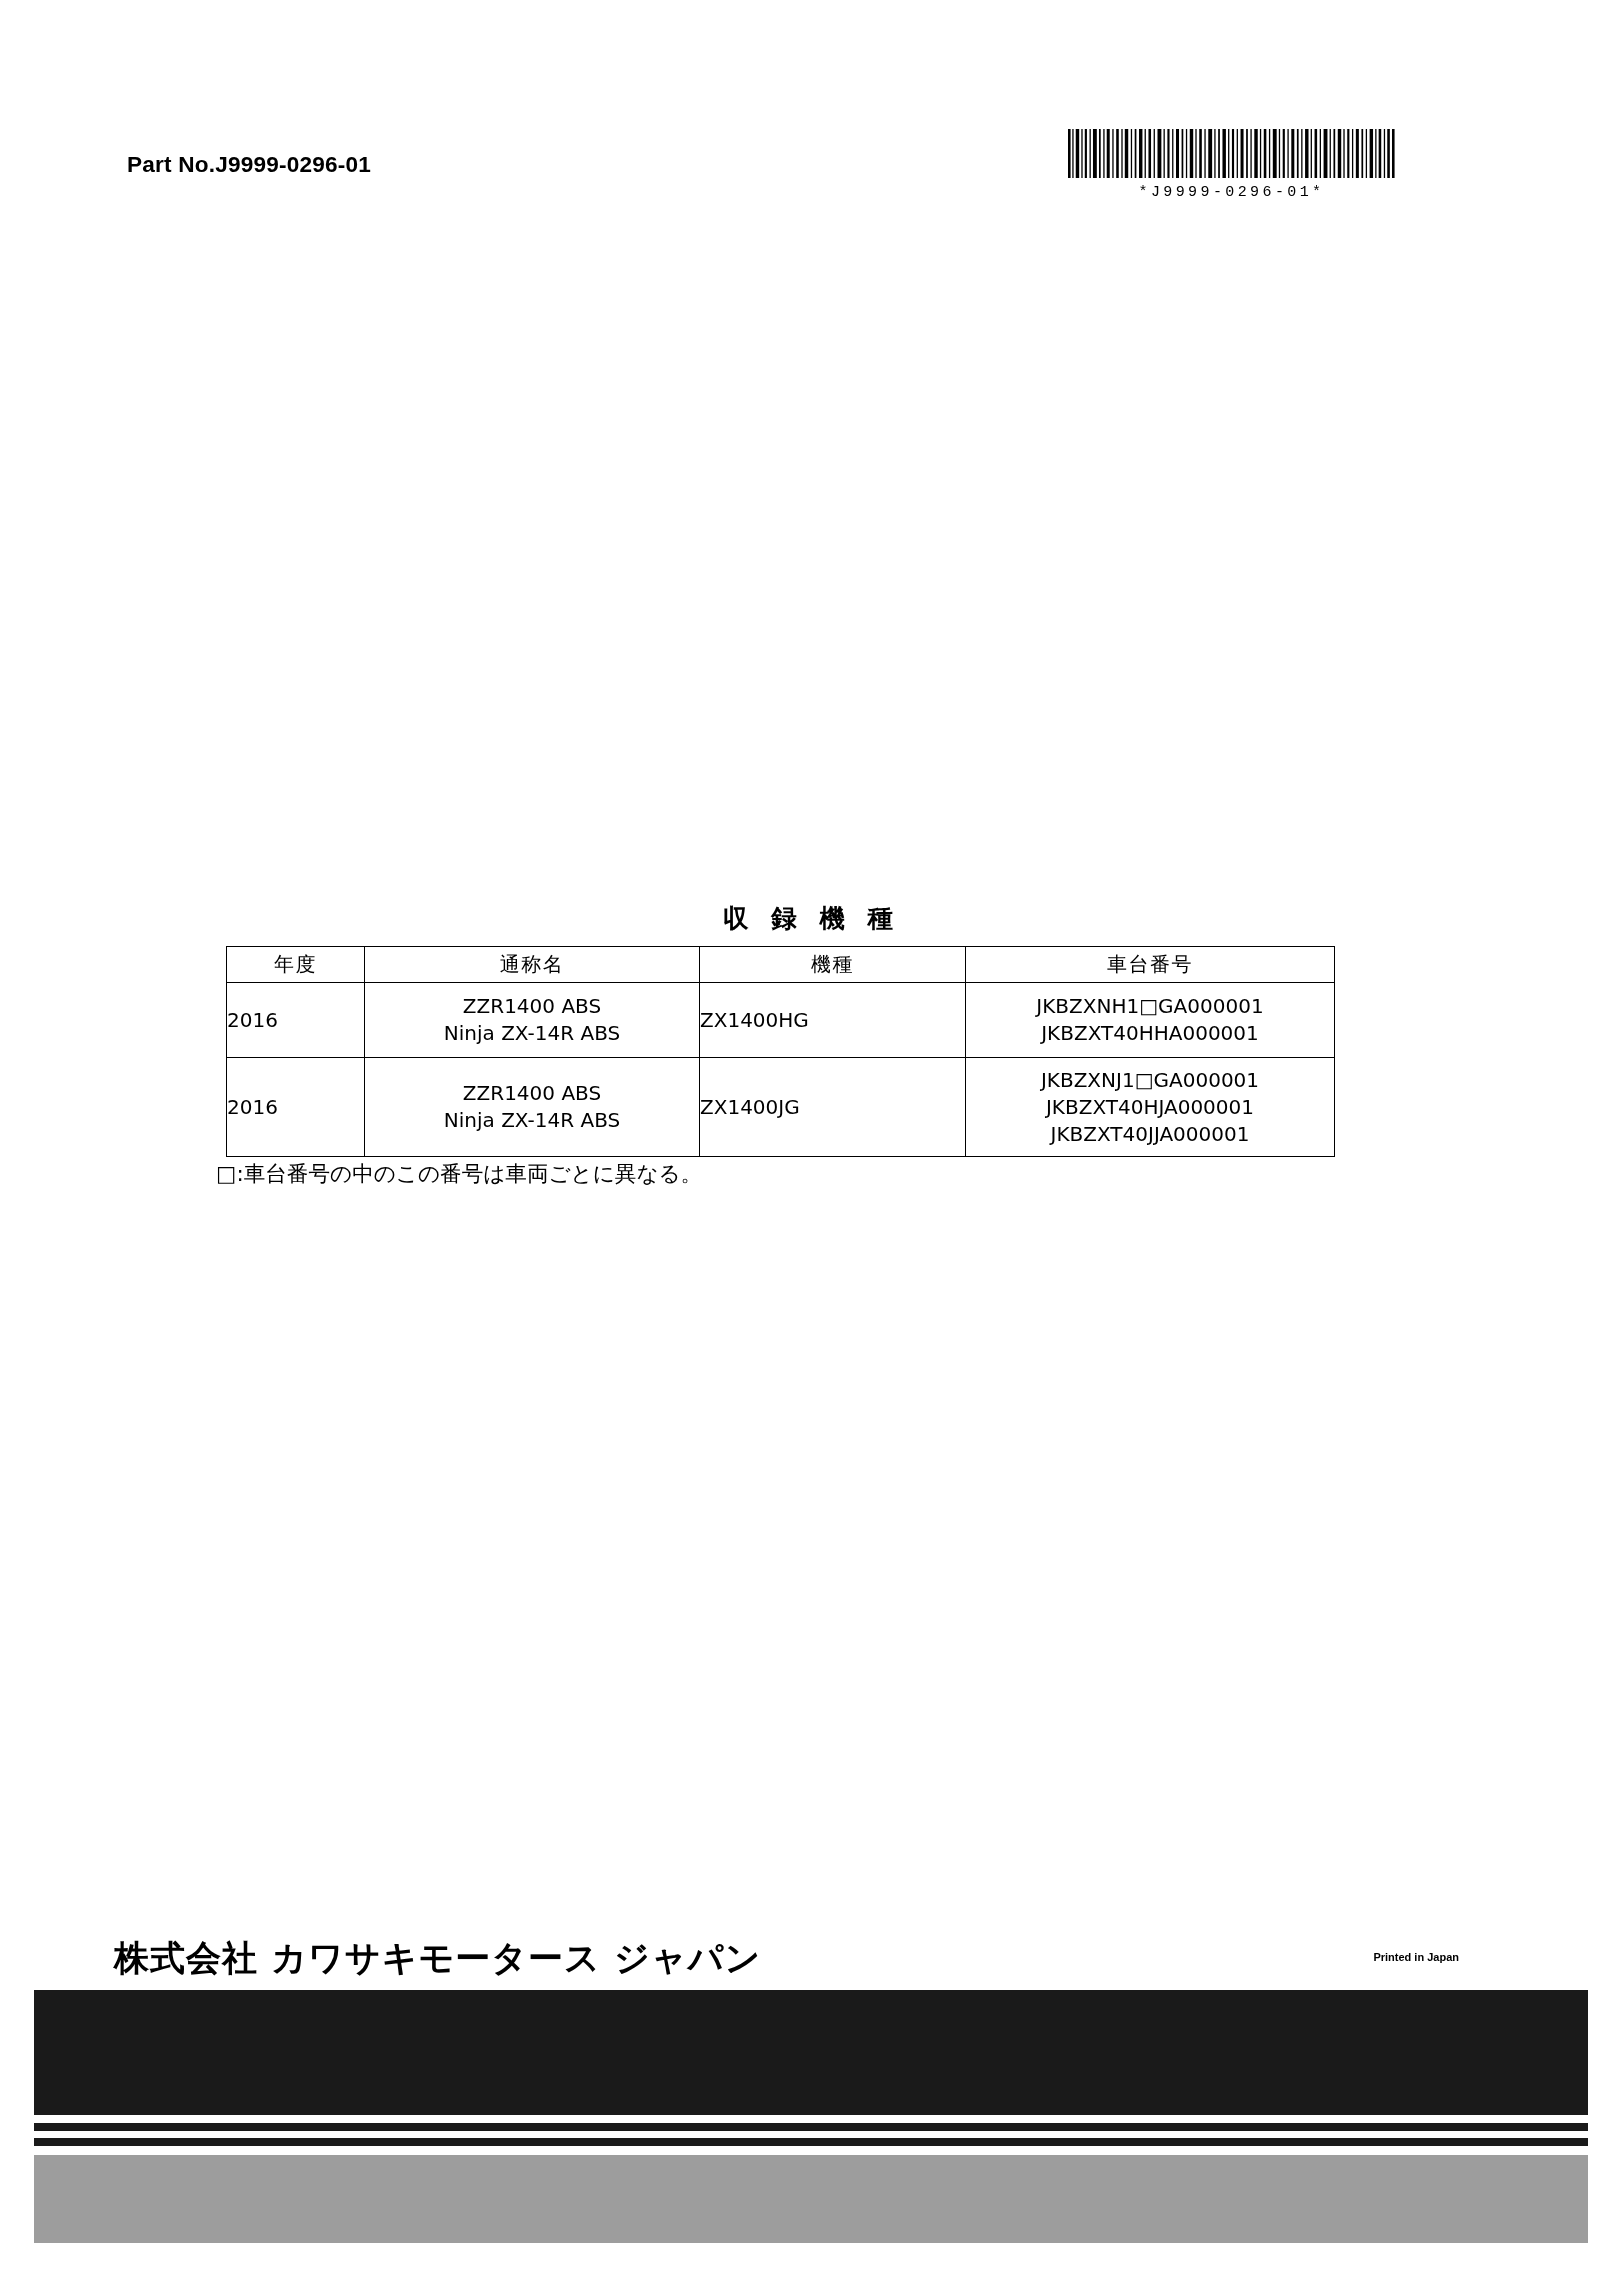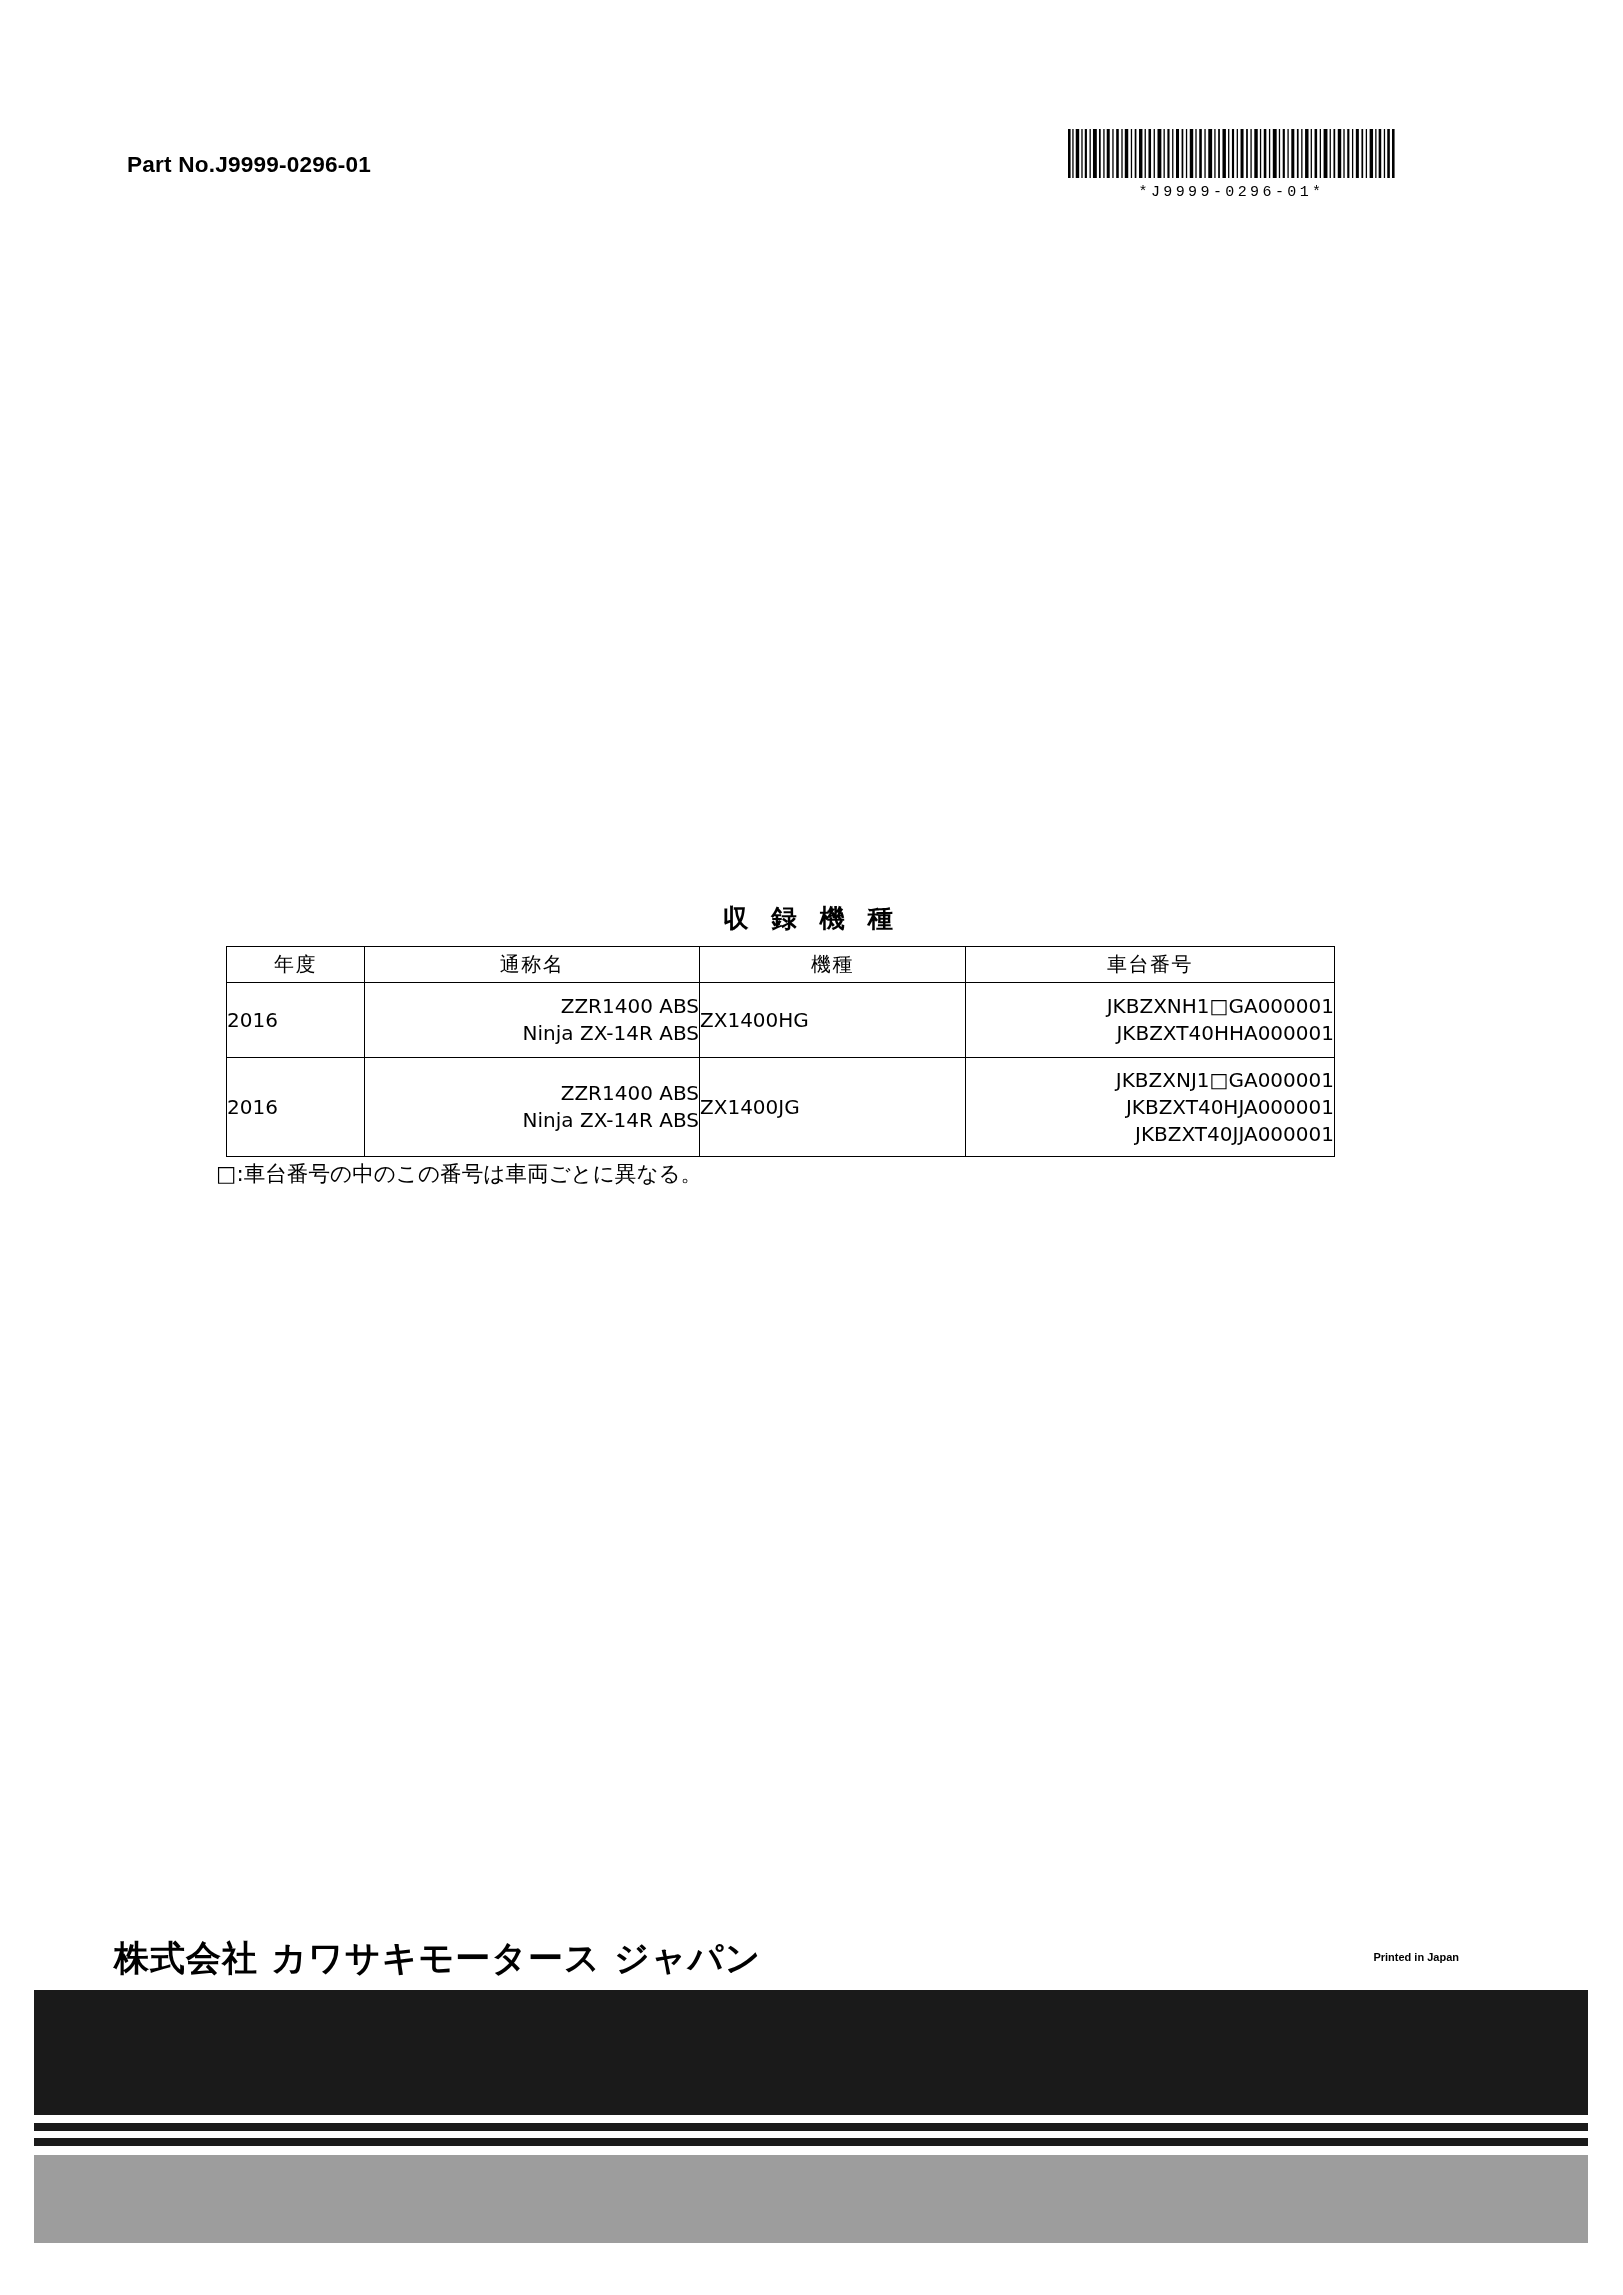--- a/index.html
+++ b/index.html
@@ -90,21 +90,21 @@
     height: 74px;
   }
   .models-table tbody tr.tall td {
     height: 98px;
   }
   .cell-center {
     text-align: left;
   }
   .cell-pad-left {
     padding-left: 19.6px;
-    text-align: right;
+    text-align: center;
   }
   .cell-line {
     display: block;
     line-height: 1.35;
     white-space: nowrap;
   }
 
   .note {
     position: absolute;
     left: 216px;

